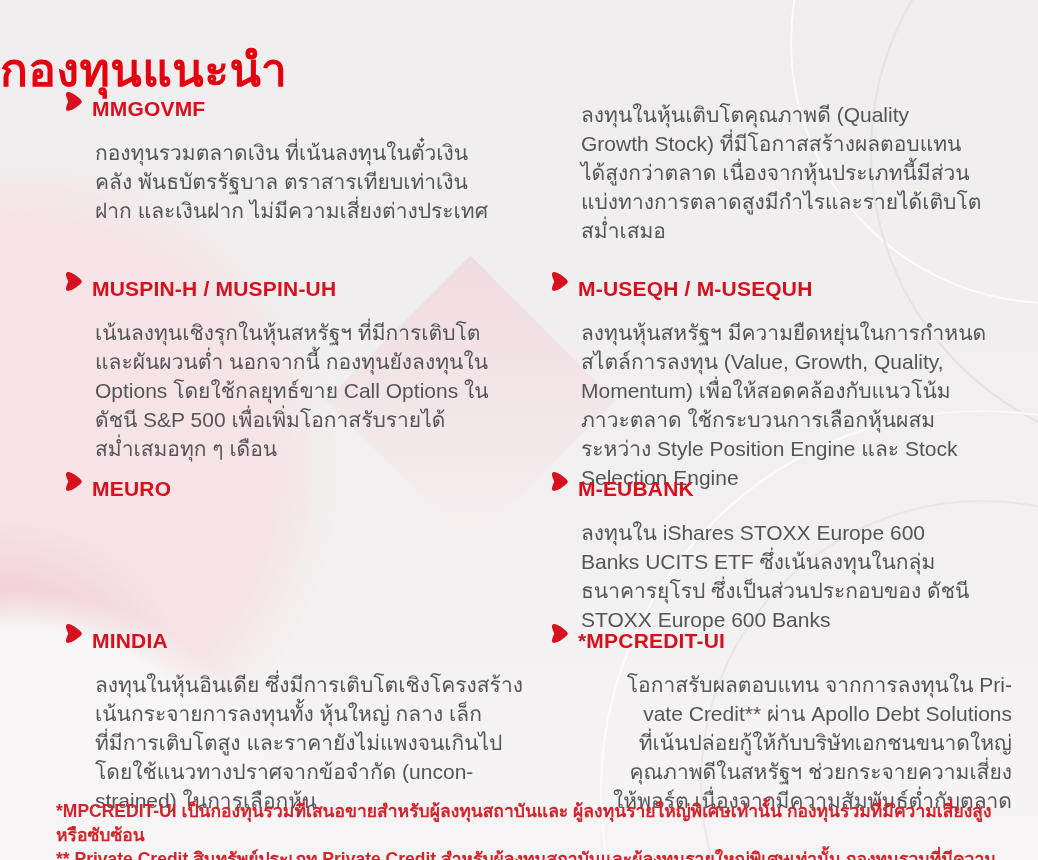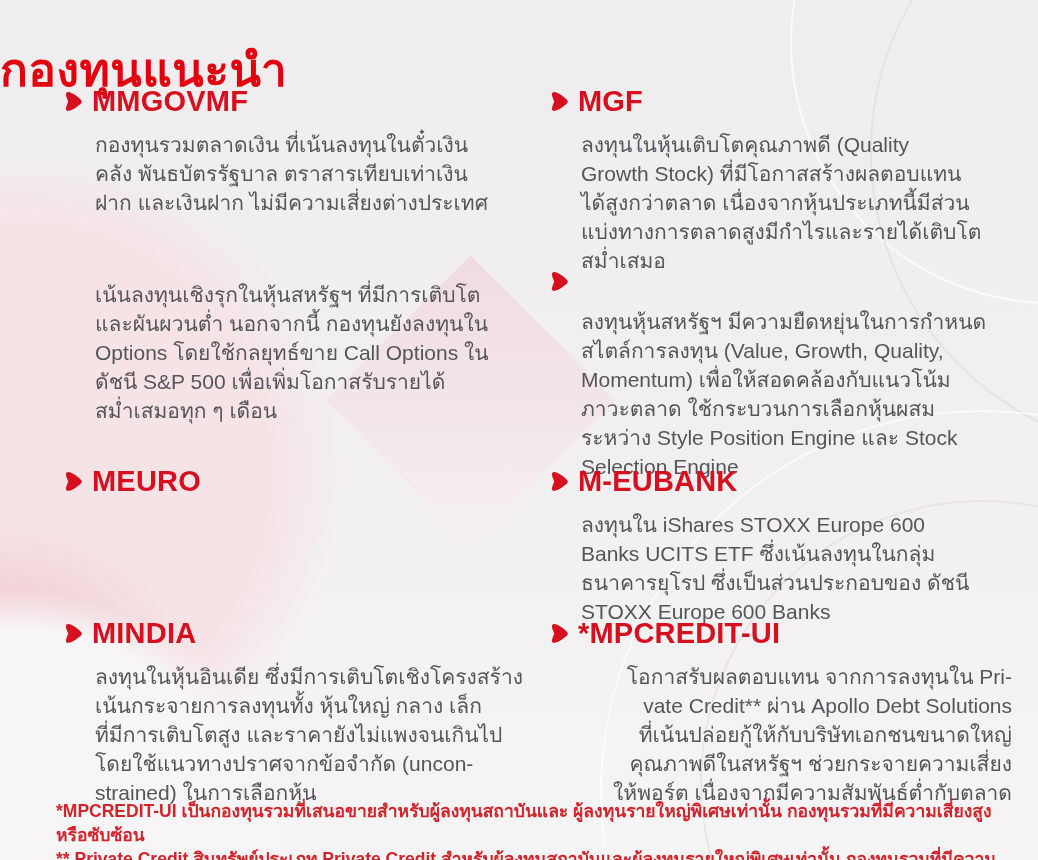--- a/index.html
+++ b/index.html
@@ -61,22 +61,22 @@
   .fund { position: absolute; width: 462px; }
   .fund-head { display: flex; align-items: flex-start; }
   .bullet {
     flex: 0 0 auto;
     width: 18px; height: 23px;
     margin-top: 4px;
     display: inline-block;
   }
   .bullet svg { display: block; width: 18px; height: 23px; }
   .fund-name {
-    margin: 0 0 0 10px;
-    font-size: 29px;
+    margin: 8px 0 0 10px;
+    font-size: 21px;
     font-weight: 800;
     line-height: 30px;
     color: #d6101e;
     letter-spacing: 0.2px;
   }
   .fund-desc {
     margin: 14px 0 0 31px;
     font-size: 21px;
     line-height: 29px;
     color: #55565a;
@@ -129,50 +129,51 @@
           </svg>
       </span>
       <h2 class="fund-name">MMGOVMF</h2>
     </div>
     <p class="fund-desc">กองทุนรวมตลาดเงิน ที่เน้นลงทุนในตั๋วเงิน
 คลัง พันธบัตรรัฐบาล ตราสารเทียบเท่าเงิน
 ฝาก และเงินฝาก ไม่มีความเสี่ยงต่างประเทศ</p>
   </section>
 
   <section class="fund" id="fund-1">
-    <div class="fund-head">
-      <span class="bullet">
-        <svg viewBox="0 0 20 24">
-            <path fill="#d6101e" d="M3.6 1.7 C7.2 0.4 17.6 8.1 19.1 10.5 C20 11.9 20 12.5 19.1 13.8 C17.6 16.1 7.2 23.7 3.6 22.4 C1.3 21.6 2.4 18.5 3.1 16.3 L4.7 12.1 L3.1 8 C2.4 5.8 1.3 2.5 3.6 1.7 Z"></path>
-          </svg>
-      </span>
-      <h2 class="fund-name">MGF</h2>
-    </div>
     <p class="fund-desc">ลงทุนในหุ้นเติบโตคุณภาพดี (Quality
 Growth Stock) ที่มีโอกาสสร้างผลตอบแทน
 ได้สูงกว่าตลาด เนื่องจากหุ้นประเภทนี้มีส่วน
 แบ่งทางการตลาดสูงมีกำไรและรายได้เติบโต
 สม่ำเสมอ</p>
   </section>
 
   <section class="fund" id="fund-2">
+    <div class="fund-head">
+      <span class="bullet">
+        <svg viewBox="0 0 20 24">
+            <path fill="#d6101e" d="M3.6 1.7 C7.2 0.4 17.6 8.1 19.1 10.5 C20 11.9 20 12.5 19.1 13.8 C17.6 16.1 7.2 23.7 3.6 22.4 C1.3 21.6 2.4 18.5 3.1 16.3 L4.7 12.1 L3.1 8 C2.4 5.8 1.3 2.5 3.6 1.7 Z"></path>
+          </svg>
+      </span>
+      <h2 class="fund-name">MUSPIN-H / MUSPIN-UH</h2>
+    </div>
     <p class="fund-desc">เน้นลงทุนเชิงรุกในหุ้นสหรัฐฯ ที่มีการเติบโต
 และผันผวนต่ำ นอกจากนี้ กองทุนยังลงทุนใน
 Options โดยใช้กลยุทธ์ขาย Call Options ใน
 ดัชนี S&amp;P 500 เพื่อเพิ่มโอกาสรับรายได้
 สม่ำเสมอทุก ๆ เดือน</p>
   </section>
 
   <section class="fund" id="fund-3">
     <div class="fund-head">
       <span class="bullet">
         <svg viewBox="0 0 20 24">
             <path fill="#d6101e" d="M3.6 1.7 C7.2 0.4 17.6 8.1 19.1 10.5 C20 11.9 20 12.5 19.1 13.8 C17.6 16.1 7.2 23.7 3.6 22.4 C1.3 21.6 2.4 18.5 3.1 16.3 L4.7 12.1 L3.1 8 C2.4 5.8 1.3 2.5 3.6 1.7 Z"></path>
           </svg>
       </span>
+      <h2 class="fund-name">M-USEQH / M-USEQUH</h2>
     </div>
     <p class="fund-desc">ลงทุนหุ้นสหรัฐฯ มีความยืดหยุ่นในการกำหนด
 สไตล์การลงทุน (Value, Growth, Quality,
 Momentum) เพื่อให้สอดคล้องกับแนวโน้ม
 ภาวะตลาด ใช้กระบวนการเลือกหุ้นผสม
 ระหว่าง Style Position Engine และ Stock
 Selection Engine</p>
   </section>
 
   <section class="fund" id="fund-4">

